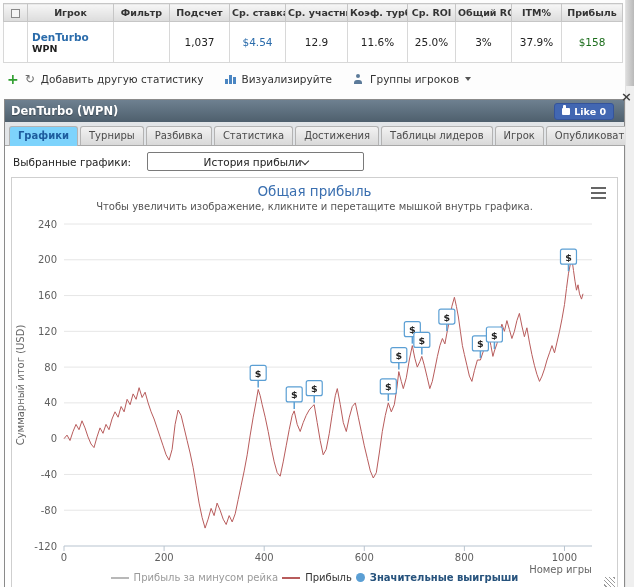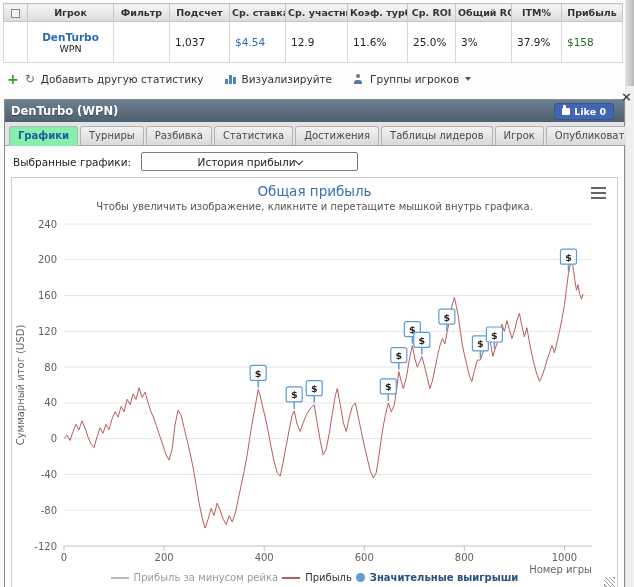--- a/index.html
+++ b/index.html
@@ -6,25 +6,25 @@
   body{
     width:634px;height:587px;overflow:hidden;position:relative;
     background:#fdfdfd;color:#222;
     font-family:"DejaVu Sans","Liberation Sans",sans-serif;font-size:11px;
   }
   
   table.stats{border-collapse:collapse;table-layout:fixed;width:619px;margin:3px 0 0 3px;background:#fff}
   .stats th{background:linear-gradient(#f6f6f6,#dcdcdc);border:1px solid #c6c6c6;
     font-size:9.5px;font-weight:bold;color:#333;padding:3px 2px;
     overflow:hidden;white-space:nowrap;cursor:pointer}
-  .stats td{border:1px solid #d8d8d8;font-size:10.5px;padding:14px 5px;text-align:left;
+  .stats td{border:1px solid #d8d8d8;font-size:10.5px;padding:14px 5px;text-align:center;
     background:#fff;white-space:nowrap;overflow:hidden}
-  td.c-player{text-align:center;padding:1px 4px}
+  td.c-player{text-align:left;padding:1px 4px}
   .player-link{color:#2b6cab;font-weight:bold;text-decoration:none;font-size:10.5px;display:block;line-height:12px}
-  .network{font-size:9.5px;color:#222;font-weight:normal;line-height:11px}
+  .network{font-size:9.5px;color:#222;font-weight:bold;line-height:11px}
   .td-stake{color:#2b6cab}
   .td-profit{background:#d9efd0;color:#1d6e1d}
   .mini-sq{display:inline-block;width:7px;height:7px;border:1px solid #888;background:#f4f4f4;vertical-align:middle}
   
   .toolbar{display:flex;align-items:center;gap:6px;margin:6px 0 0 7px;height:20px;color:#333;font-size:10.5px}
   .tb-link{cursor:pointer}
   .sp{display:inline-block;width:9px}
   .plus-icon{color:#2f9e2f;font-weight:bold;font-size:14px;line-height:10px;cursor:pointer}
   .refresh-icon{color:#6b6b6b;font-size:12px;line-height:10px;cursor:pointer}
   .bars-icon{display:inline-flex;align-items:flex-end;gap:1px;height:10px}
@@ -45,23 +45,23 @@
     background:#4267b2;border:1px solid #35549b;border-radius:3px;color:#fff;
     font-size:9.5px;font-weight:bold;padding:2px 7px;cursor:pointer;text-shadow:none}
   .thumb{width:8px;height:7px;background:#fff;border-radius:1px;position:relative}
   .thumb::before{content:"";position:absolute;left:1px;top:-3px;width:3px;height:4px;background:#fff;border-radius:1px}
   
   .tabs{display:flex;gap:2px;align-items:flex-end;background:#e2e5e8;padding:4px 4px 0;
     border-bottom:1px solid #a8a8a8;height:24px;box-sizing:border-box}
   .tab{font-size:10px;color:#4b4b4b;background:linear-gradient(#f2f2f2,#d9d9d9);
     border:1px solid #b3b3b3;border-bottom:none;border-radius:3px 3px 0 0;
     padding:3px 8px 4px;white-space:nowrap;cursor:pointer}
-  .tab.active{background:#86efac;color:#1d5c9e;font-weight:bold;margin-bottom:-1px;padding-bottom:5px}
-  
-  .graph-select-row{display:flex;align-items:center;gap:10px;padding:6px 8px 4px;font-size:10.5px;background:#fff}
+  .tab.active{background:#7dd3fc;color:#1d5c9e;font-weight:bold;margin-bottom:-1px;padding-bottom:5px}
+  
+  .graph-select-row{display:flex;align-items:center;gap:16px;padding:6px 8px 4px;font-size:10.5px;background:#fff}
   .select{width:205px;height:17px;border:1px solid #7a7a7a;border-radius:2px;display:flex;
     align-items:center;justify-content:center;padding:0 5px;background:#fff;cursor:pointer}
   .chev{width:5px;height:5px;border-right:1.5px solid #333;border-bottom:1.5px solid #333;
     transform:rotate(45deg);margin-top:-2px}
   
   .chart-box{position:relative;margin:2px 6px 5px;border:1px solid #cfcfcf;height:412px;background:#fff;overflow:hidden}
   .chart-title{text-align:center;color:#3a6fb0;font-size:13.5px;margin-top:5px}
   .chart-sub{text-align:center;color:#555;font-size:10px;margin-top:2px}
   .burger{position:absolute;top:9px;right:11px;width:15px;height:12px;cursor:pointer}
   .burger i{display:block;width:15px;height:2px;background:#666;box-shadow:0 5px 0 #666,0 10px 0 #666}

